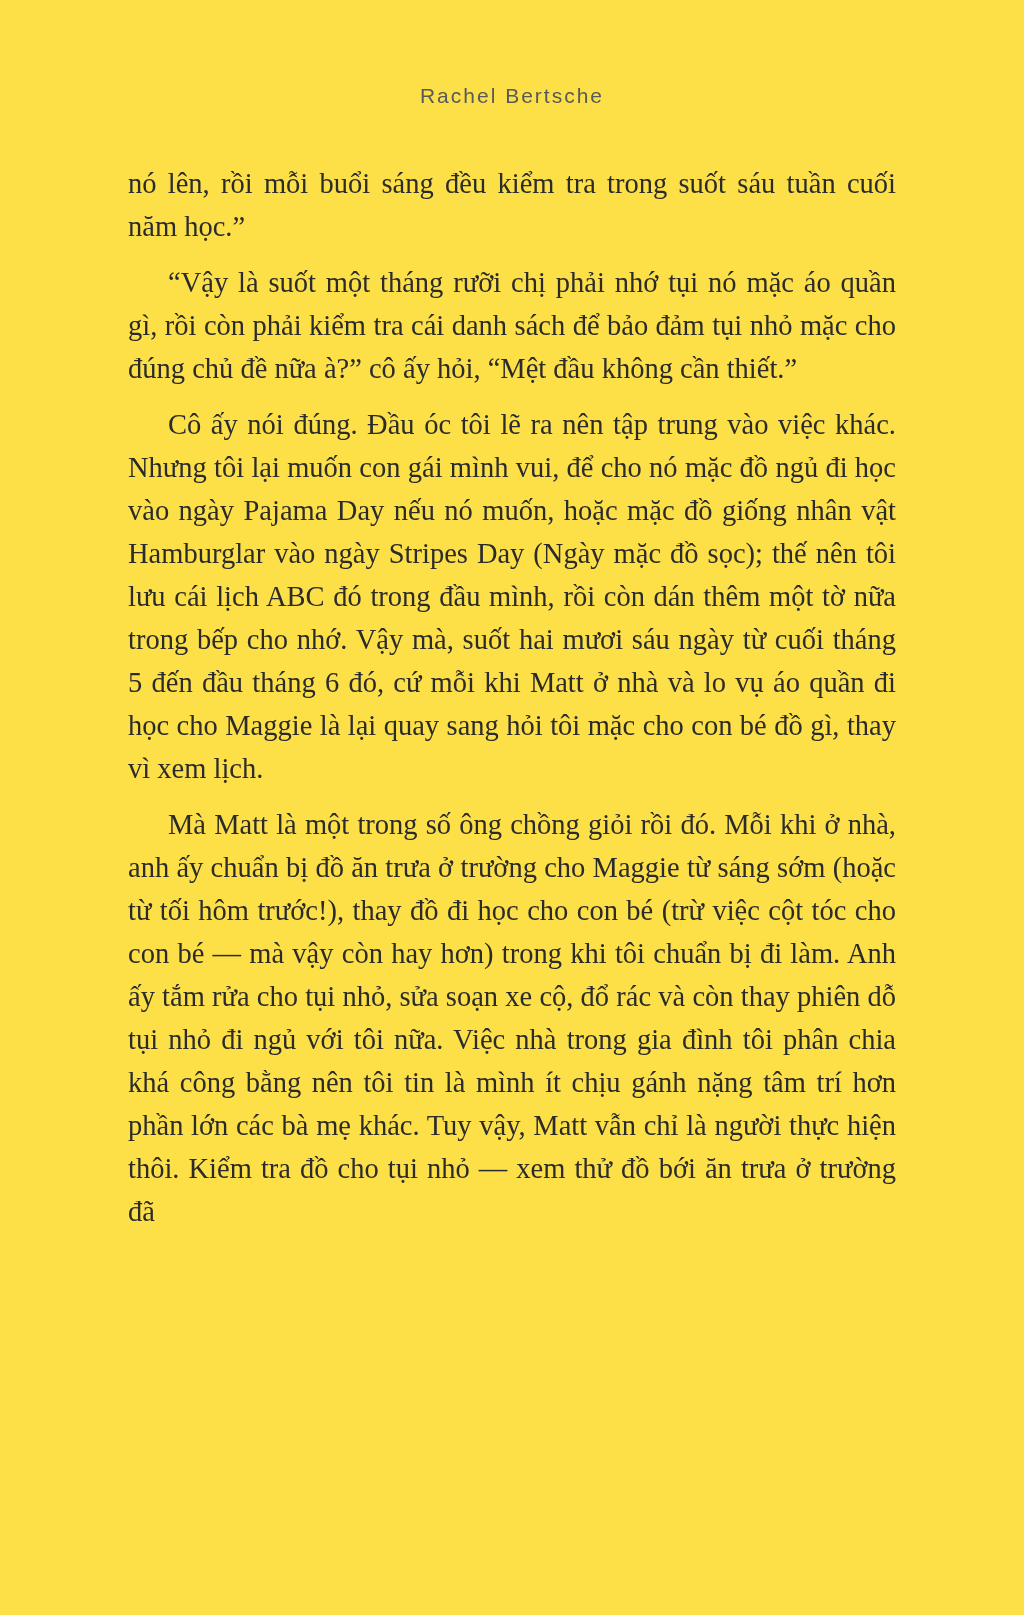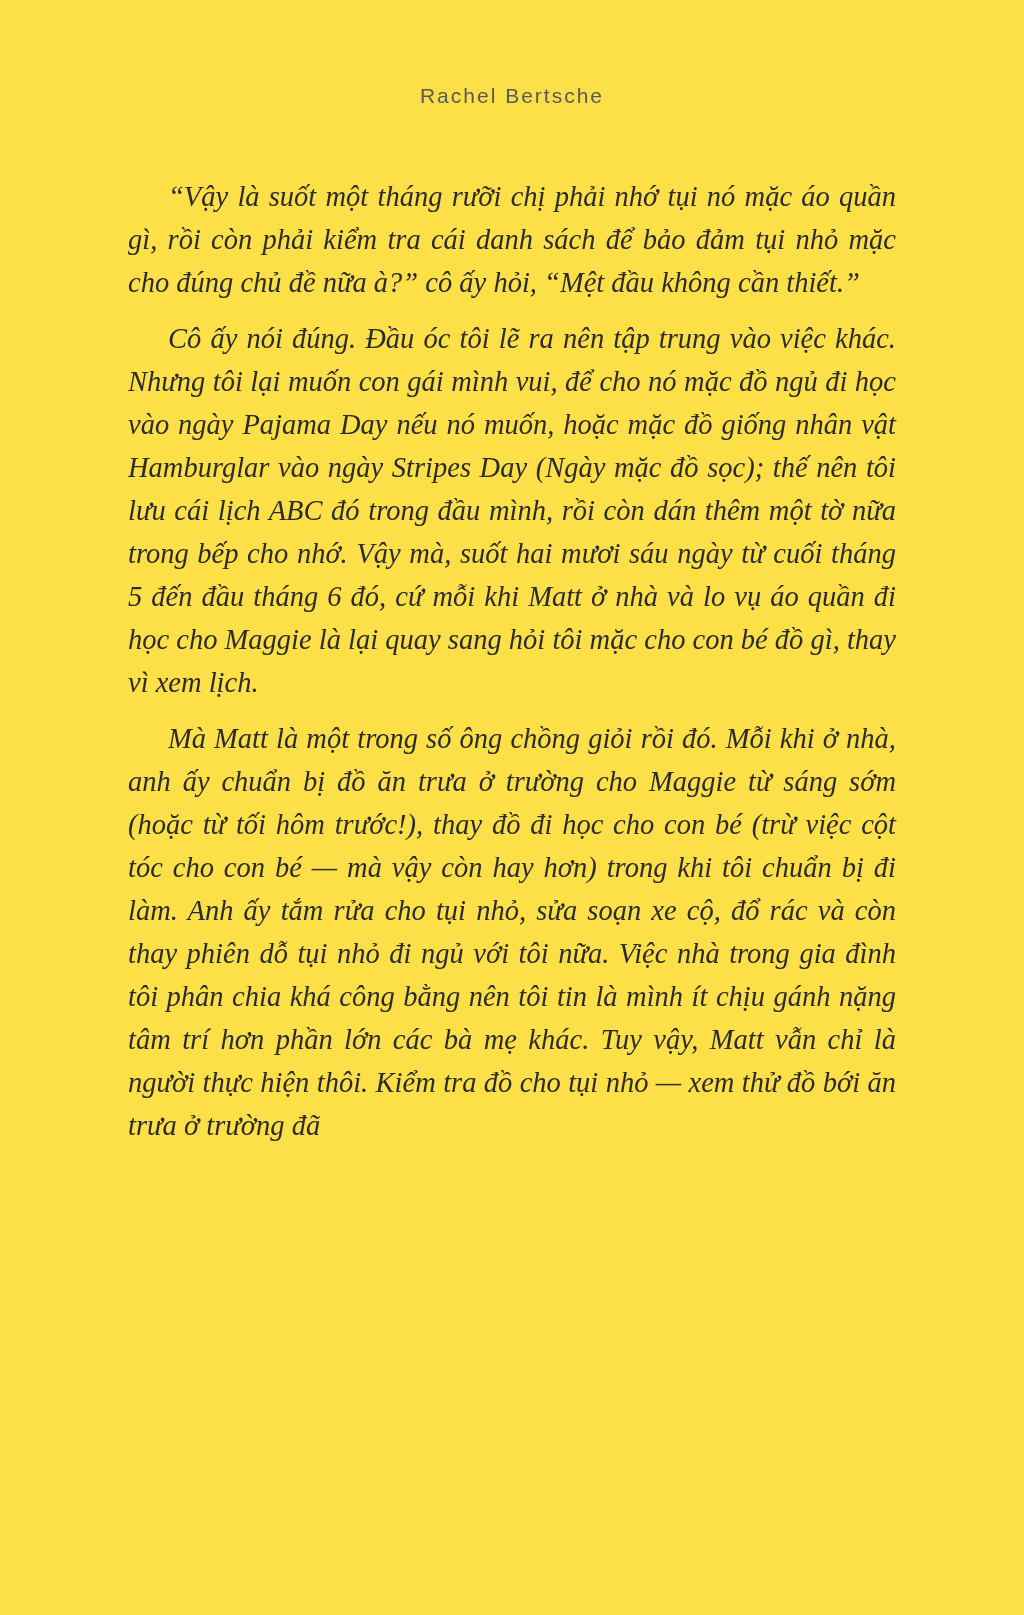--- a/index.html
+++ b/index.html
@@ -36,40 +36,40 @@
   .body-text p {
     margin: 0;
     font-size: 28.5px;
     line-height: 43px;
     text-align: justify;
     color: #2b2b2b;
   }
   .body-text p.indent {
     margin-top: 13px;
     text-indent: 40px;
-    font-style: italic;
   }
   .page-number {
     position: absolute;
     top: 1468px;
     left: 0;
     width: 100%;
     text-align: center;
     font-size: 23px;
     color: #3f3f3f;
     font-family: "Liberation Serif", serif;
   }
 </style>
 </head>
 <body>
 
 <div class="page">
 
   <div class="running-head">Rachel Bertsche</div>
 
   <div class="body-text">
+    <p>nó lên, rồi mỗi buổi sáng đều kiểm tra trong suốt sáu tuần cuối năm học.”</p>
     <p class="indent">“Vậy là suốt một tháng rưỡi chị phải nhớ tụi nó mặc áo quần gì, rồi còn phải kiểm tra cái danh sách để bảo đảm tụi nhỏ mặc cho đúng chủ đề nữa à?” cô ấy hỏi, “Mệt đầu không cần thiết.”</p>
     <p class="indent">Cô ấy nói đúng. Đầu óc tôi lẽ ra nên tập trung vào việc khác. Nhưng tôi lại muốn con gái mình vui, để cho nó mặc đồ ngủ đi học vào ngày Pajama Day nếu nó muốn, hoặc mặc đồ giống nhân vật Hamburglar vào ngày Stripes Day (Ngày mặc đồ sọc); thế nên tôi lưu cái lịch ABC đó trong đầu mình, rồi còn dán thêm một tờ nữa trong bếp cho nhớ. Vậy mà, suốt hai mươi sáu ngày từ cuối tháng 5 đến đầu tháng 6 đó, cứ mỗi khi Matt ở nhà và lo vụ áo quần đi học cho Maggie là lại quay sang hỏi tôi mặc cho con bé đồ gì, thay vì xem lịch.</p>
     <p class="indent">Mà Matt là một trong số ông chồng giỏi rồi đó. Mỗi khi ở nhà, anh ấy chuẩn bị đồ ăn trưa ở trường cho Maggie từ sáng sớm (hoặc từ tối hôm trước!), thay đồ đi học cho con bé (trừ việc cột tóc cho con bé — mà vậy còn hay hơn) trong khi tôi chuẩn bị đi làm. Anh ấy tắm rửa cho tụi nhỏ, sửa soạn xe cộ, đổ rác và còn thay phiên dỗ tụi nhỏ đi ngủ với tôi nữa. Việc nhà trong gia đình tôi phân chia khá công bằng nên tôi tin là mình ít chịu gánh nặng tâm trí hơn phần lớn các bà mẹ khác. Tuy vậy, Matt vẫn chỉ là người thực hiện thôi. Kiểm tra đồ cho tụi nhỏ — xem thử đồ bới ăn trưa ở trường đã</p>
   </div>
 
 
 </div>
 
 </body></html>

